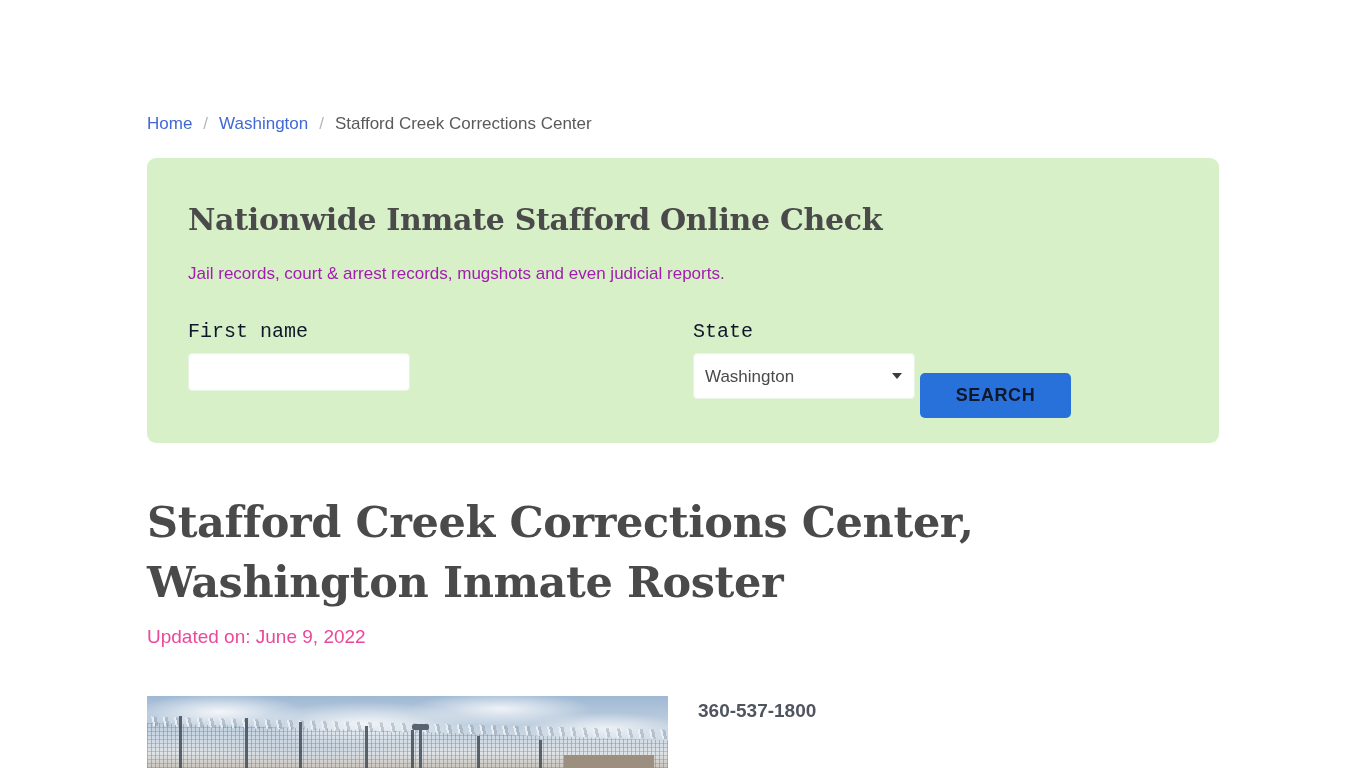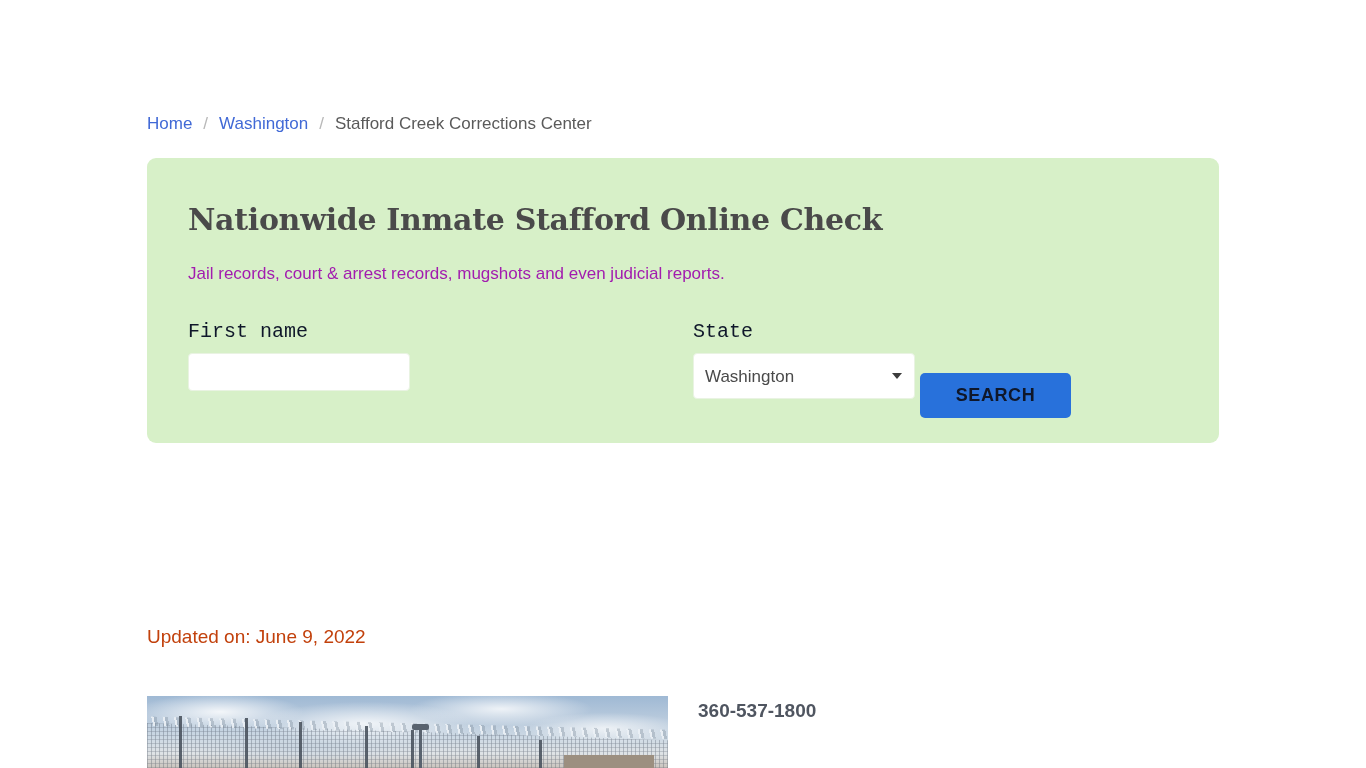--- a/index.html
+++ b/index.html
@@ -246,21 +246,21 @@
     line-height: 60px;
     color: #4a4a4a;
     letter-spacing: -0.4px;
   }
 
   .updated-on {
     position: absolute;
     left: 147px;
     top: 626px;
     font-size: 19px;
-    color: #c2410c;
+    color: #ec4899;
     white-space: nowrap;
   }
 
   
   .facility-photo {
     position: absolute;
     left: 147px;
     top: 696px;
     width: 521px;
     height: 72px;
@@ -383,20 +383,21 @@
         <select class="state-select">
           <option>Washington</option>
         </select>
         <span class="select-arrow"></span>
       </div>
     </div>
 
     <button class="search-btn">SEARCH</button>
   </div>
 
+  <h1 class="main-title">Stafford Creek Corrections Center, Washington Inmate Roster</h1>
   <div class="updated-on">Updated on: June 9, 2022</div>
 
   <div class="facility-photo">
     <div class="photo-sky"></div>
     <div class="photo-fence"></div>
     <div class="photo-wire"></div>
     <div class="photo-post" style="left:32px; height:52px;"></div>
     <div class="photo-post" style="left:98px; height:50px;"></div>
     <div class="photo-post" style="left:152px; height:46px;"></div>
     <div class="photo-post" style="left:218px; height:42px;"></div>

